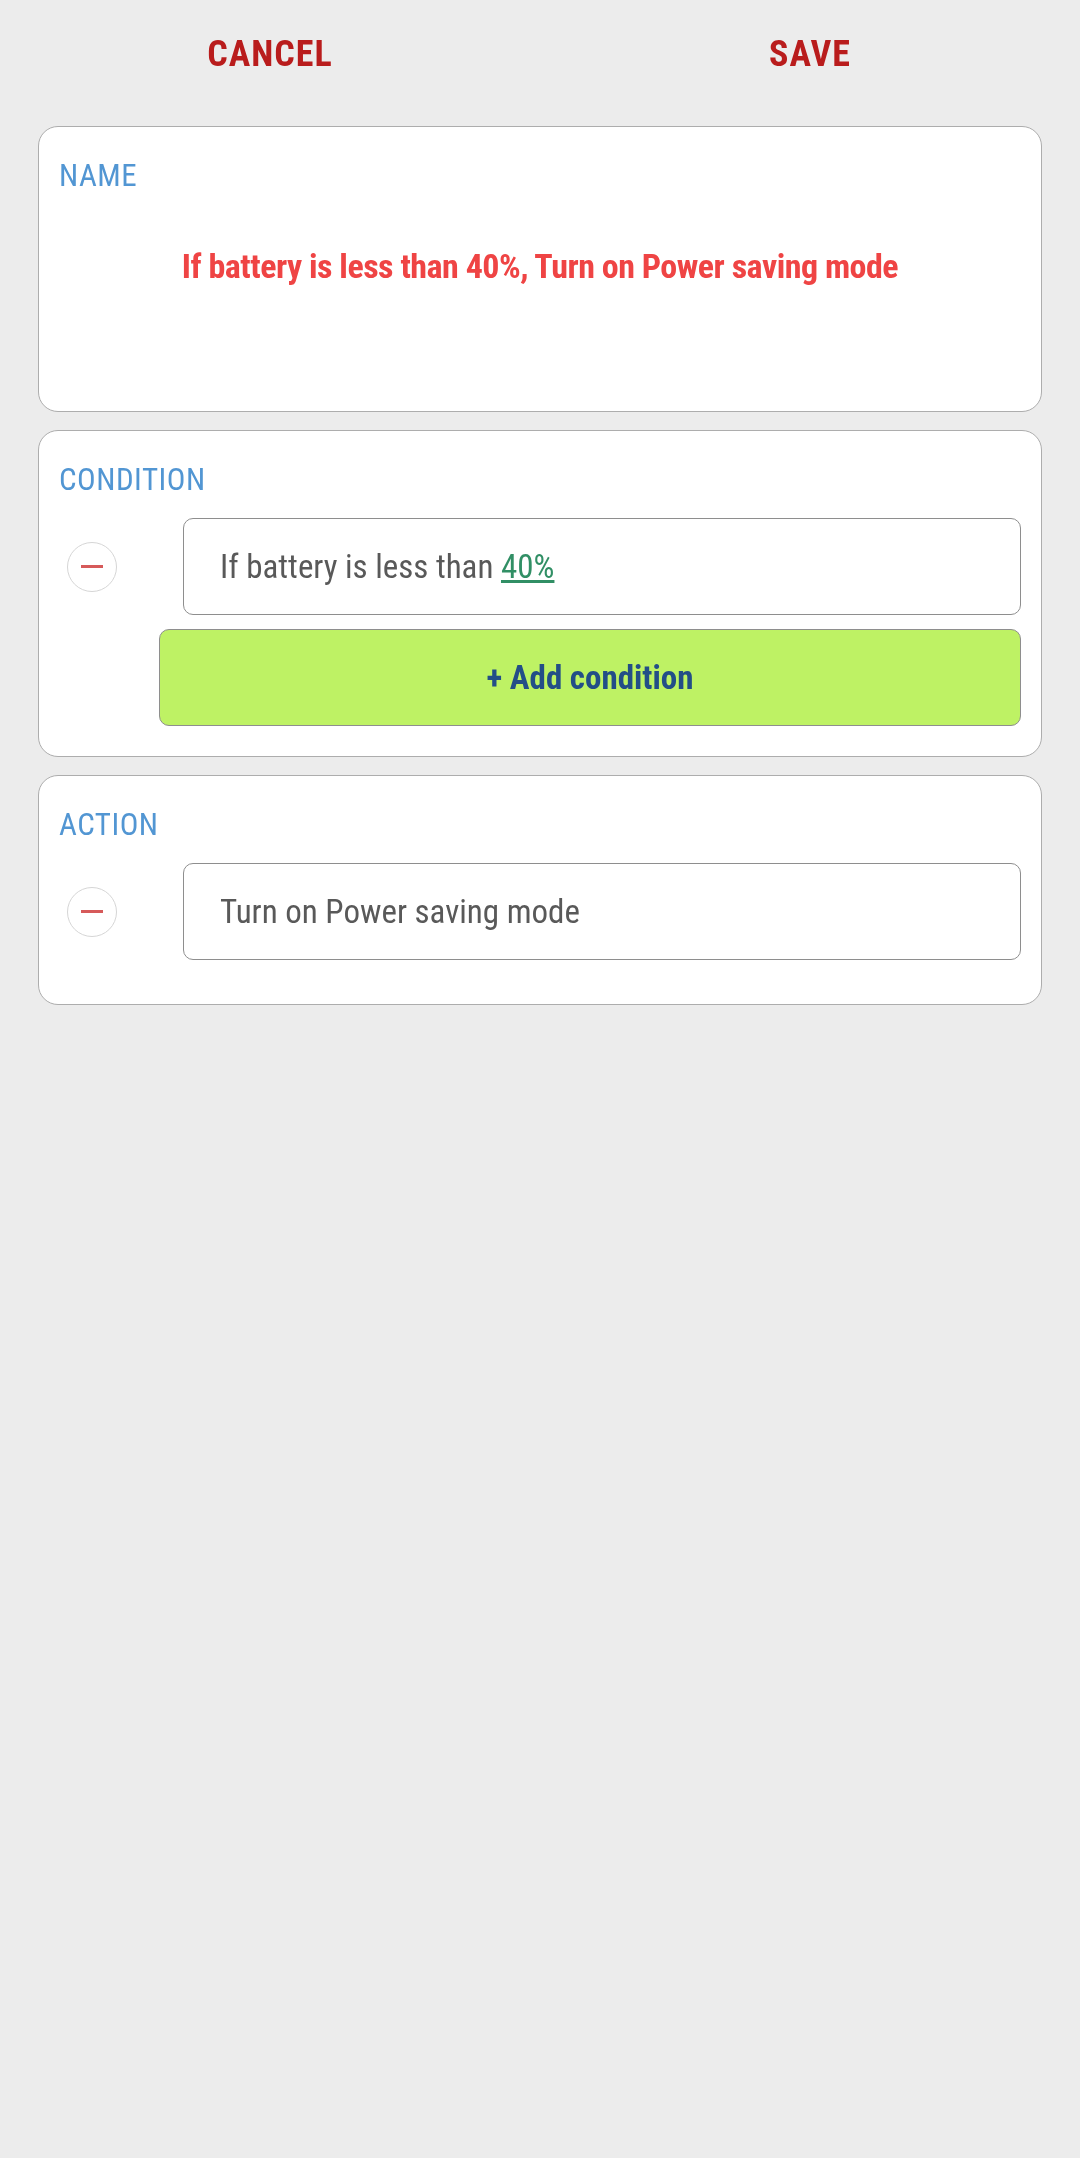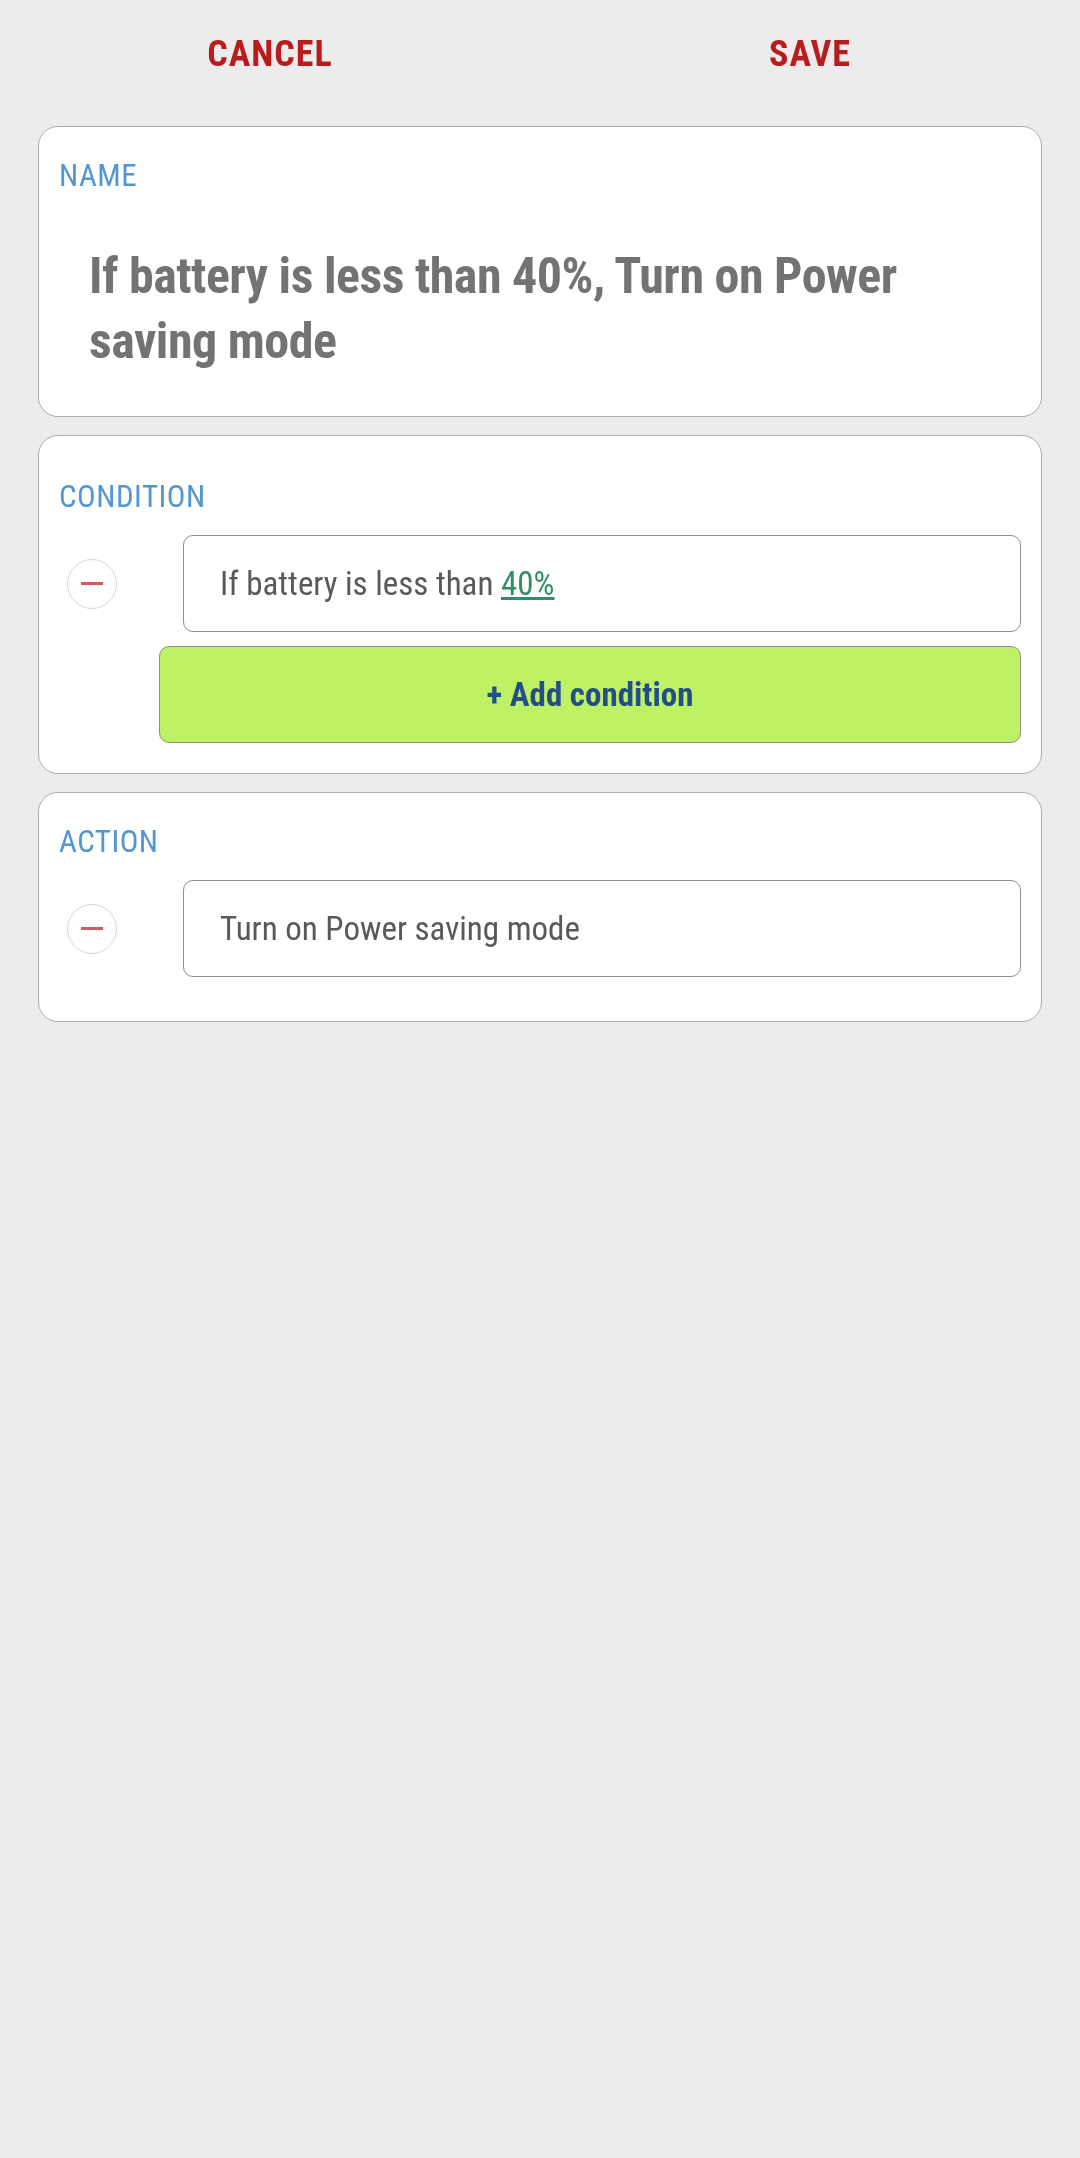--- a/index.html
+++ b/index.html
@@ -35,41 +35,41 @@
     .content {
       padding: 18px 38px;
     }
     .card {
       background: #ffffff;
       border: 1.5px solid #adadad;
       border-radius: 20px;
       margin-bottom: 18px;
     }
     .card-name {
-      padding: 30px 20px 32px 20px;
+      padding: 30px 20px 56px 20px;
       min-height: 286px;
     }
     .card-condition {
-      padding: 42px 20px 16px 20px;
+      padding: 30px 20px 16px 20px;
     }
     .card-action {
       padding: 30px 20px 16px 20px;
     }
     .section-label {
       font-size: 31px;
       font-weight: 400;
       color: #5296d3;
       letter-spacing: 0.5px;
       margin-bottom: 20px;
     }
     .name-title {
-      font-size: 50px;
+      font-size: 34px;
       font-weight: 700;
-      color: #737373;
-      text-align: left;
+      color: #ef4444;
+      text-align: center;
       line-height: 1.3;
       padding: 30px 30px 10px 30px;
       font-stretch: condensed;
       letter-spacing: -0.5px;
     }
     .rule-row {
       display: flex;
       align-items: center;
       gap: 66px;
       margin-bottom: 14px;

